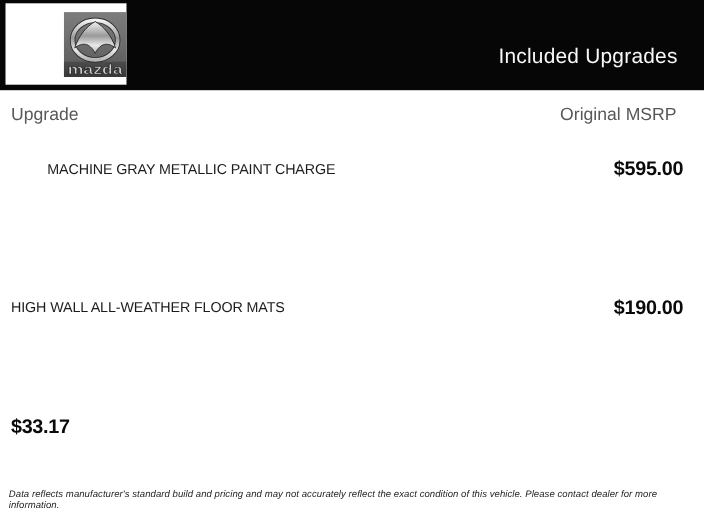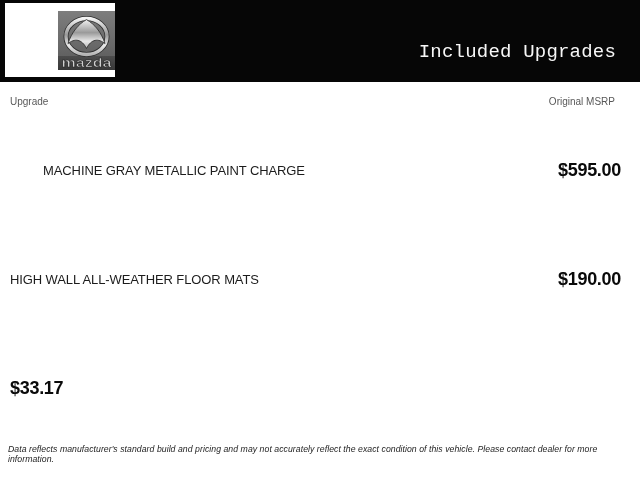--- a/index.html
+++ b/index.html
@@ -35,47 +35,46 @@
   .logo-img { display: block; }
   .header-title {
     position: absolute;
     top: 0; right: 24px;
     height: 104px;
     display: flex;
     align-items: center;
     color: #f7f7f7;
     font-size: 19px;
     letter-spacing: 0.2px;
-    font-family: Liberation Mono, monospace;
   }
 
   
   .col-headers {
     position: absolute;
     top: 96px; left: 0;
     width: 640px;
     display: flex;
     justify-content: space-between;
     padding: 0 25px 0 10px;
     color: #585858;
-    font-size: 10px;
+    font-size: 16px;
   }
 
   
   .row {
     position: absolute;
     left: 0;
     width: 640px;
     height: 26px;
     display: flex;
     justify-content: space-between;
     align-items: center;
     padding: 0 19px 0 10px;
   }
-  .row-1 { top: 157px; padding-left: 43px; }
+  .row-1 { top: 140px; padding-left: 43px; }
   .row-2 { top: 266px; }
   .row-3 { top: 375px; }
   .row .name {
     font-size: 13px;
     color: #1c1c1c;
     letter-spacing: -0.1px;
   }
   .row .price {
     font-size: 18px;
     font-weight: bold;

